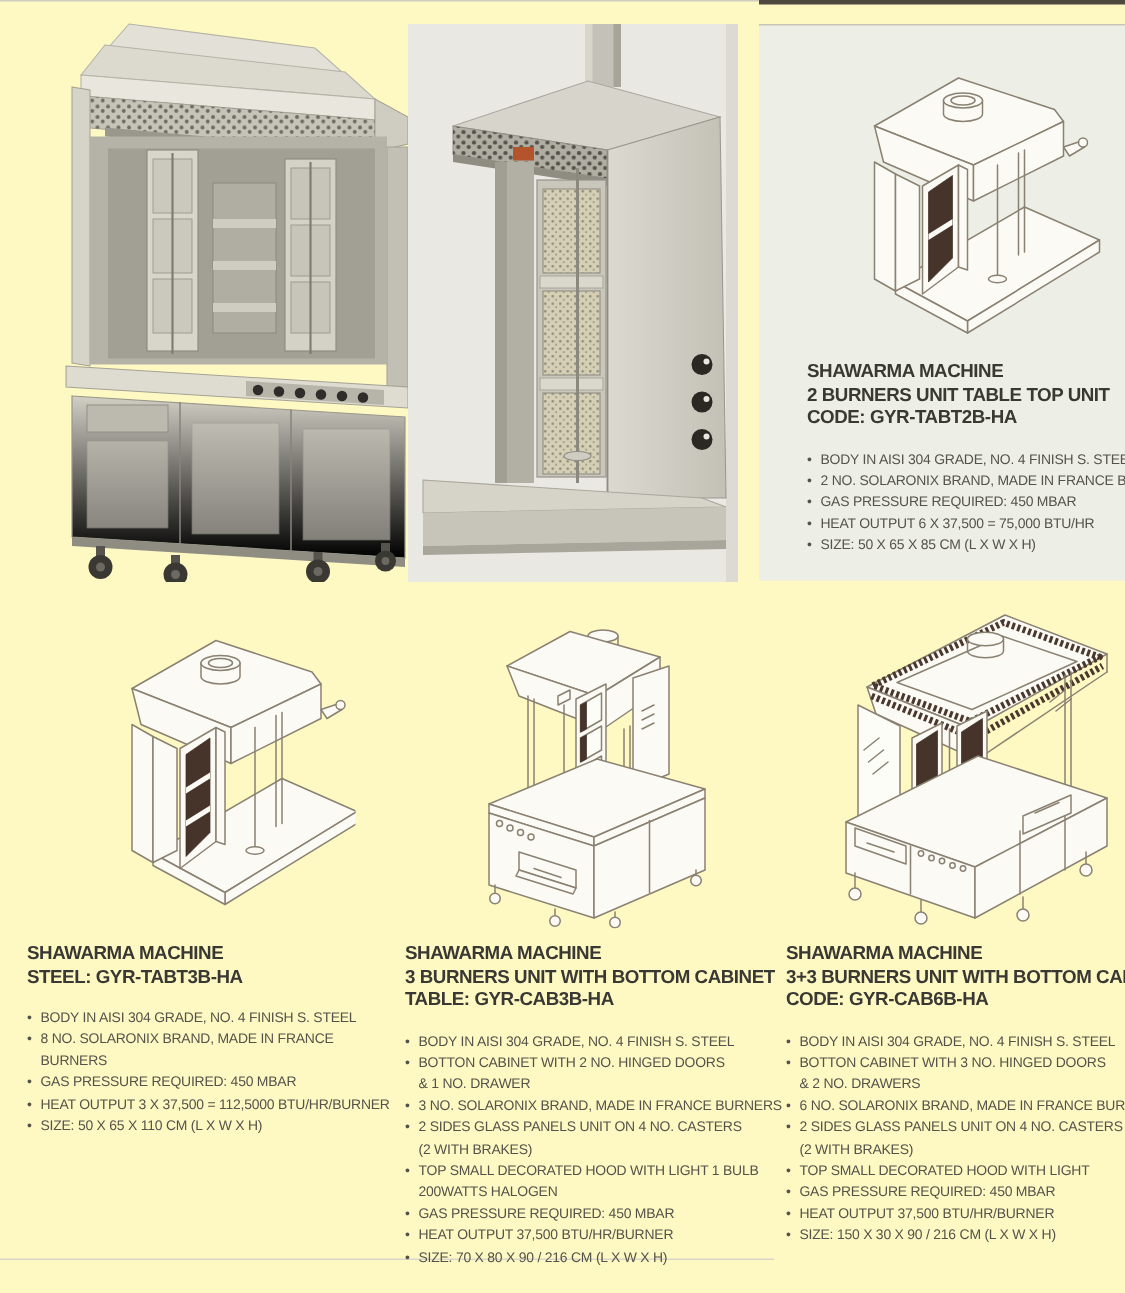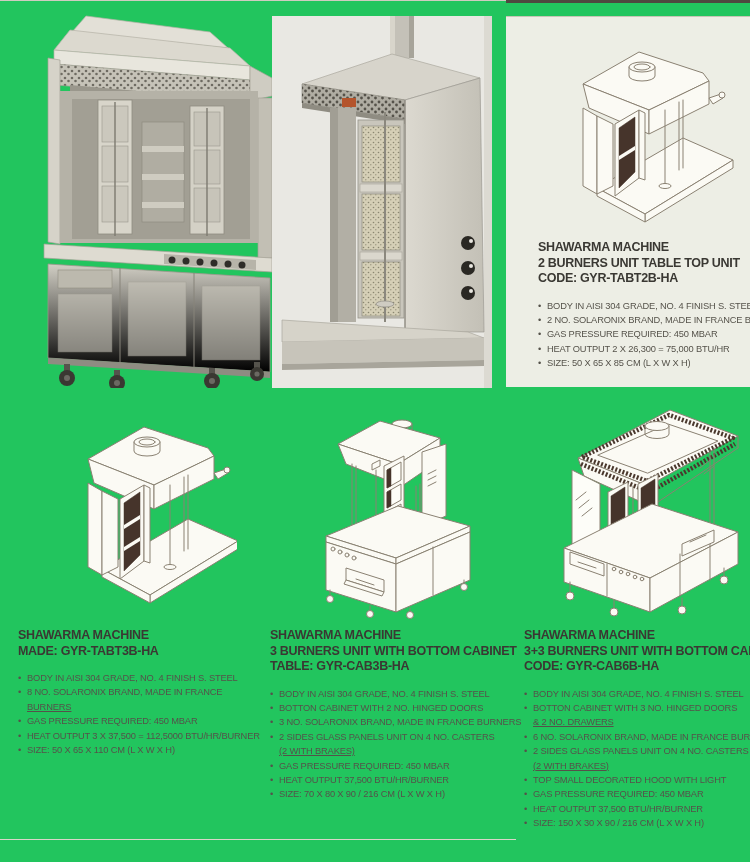--- a/index.html
+++ b/index.html
@@ -1,35 +1,35 @@
 <!DOCTYPE html>
 <html><head>
 <meta charset="utf-8">
 <style>
   html,body{margin:0;padding:0;background:#e9e7df;}
   .page{
     position:relative;width:750px;height:862px;margin:0 auto;
-    background:#22c55e;overflow:hidden;
+    background:#fef9c3;overflow:hidden;
     font-family:"Liberation Sans","DejaVu Sans",sans-serif;
   }
   .top-hairline{position:absolute;left:0;top:0;width:750px;height:1px;background:#cfccc0;}
   .top-dark-line{position:absolute;left:506px;top:0;width:244px;height:3px;background:#4e483f;}
   .right-panel{position:absolute;left:506px;top:16px;width:244px;height:370px;background:#edeee5;border-top:1px solid #c8c5b6;}
   .bottom-rule{position:absolute;left:0;top:839px;width:516px;height:1px;background:#d9d6c9;}
   .photo-mid-backdrop{position:absolute;left:272px;top:16px;width:220px;height:372px;background:#e9e8e3;}
   .abs{position:absolute;}
   .info{position:absolute;}
   .info .title,.info .subtitle,.info .code{
     font-size:12.5px;font-weight:bold;line-height:15.5px;color:#3a3833;
     letter-spacing:-0.3px;white-space:nowrap;
   }
   .specs{margin-top:12px;}
   .spec-line{font-size:9.3px;line-height:14.4px;color:#55524a;letter-spacing:-0.15px;white-space:nowrap;}
   .spec-line .bullet{display:inline-block;width:9px;color:#55524a;}
-  .spec-line.cont{padding-left:9px;text-decoration:underline;}
+  .spec-line.cont{padding-left:9px;}
   svg .ln{fill:none;stroke:#8a8172;stroke-width:1;stroke-linejoin:round;stroke-linecap:round;}
   svg .face{fill:#fbfaf4;stroke:#8a8172;stroke-width:1;stroke-linejoin:round;}
   svg .glass{fill:#fdfdf8;stroke:#8a8172;stroke-width:1;stroke-linejoin:round;}
   svg .dk{fill:#46342b;stroke:#46342b;stroke-width:0.5;}
   svg .bar{fill:#fbfaf4;stroke:none;}
   svg .bead{fill:none;stroke:#4a382d;stroke-width:4.5;stroke-dasharray:2 1.8;stroke-linejoin:round;}
 </style>
 </head>
 <body>
 
@@ -406,31 +406,31 @@
         <div>
           <div class="spec-line"><span class="bullet">•</span><span>BODY IN AISI 304 GRADE, NO. 4 FINISH S. STEEL</span></div>
         </div>
         <div>
           <div class="spec-line"><span class="bullet">•</span><span>2 NO. SOLARONIX BRAND, MADE IN FRANCE BURNERS</span></div>
         </div>
         <div>
           <div class="spec-line"><span class="bullet">•</span><span>GAS PRESSURE REQUIRED: 450 MBAR</span></div>
         </div>
         <div>
-          <div class="spec-line"><span class="bullet">•</span><span>HEAT OUTPUT 2 X 26,300 = 75,000 BTU/HR</span></div>
+          <div class="spec-line"><span class="bullet">•</span><span>HEAT OUTPUT 6 X 37,500 = 75,000 BTU/HR</span></div>
         </div>
         <div>
           <div class="spec-line"><span class="bullet">•</span><span>SIZE: 50 X 65 X 85 CM (L X W X H)</span></div>
         </div>
       </div>
   </div>
 
   <div class="info" style="left:18px;top:628px;width:240px;">
     <div class="title">SHAWARMA MACHINE</div>
-    <div class="code">MADE: GYR-TABT3B-HA</div>
+    <div class="code">STEEL: GYR-TABT3B-HA</div>
     <div class="specs">
         <div>
           <div class="spec-line"><span class="bullet">•</span><span>BODY IN AISI 304 GRADE, NO. 4 FINISH S. STEEL</span></div>
         </div>
         <div>
           <div class="spec-line"><span class="bullet">•</span><span>8 NO. SOLARONIX BRAND, MADE IN FRANCE</span></div>
           <div class="spec-line cont"><span>BURNERS</span></div>
         </div>
         <div>
           <div class="spec-line"><span class="bullet">•</span><span>GAS PRESSURE REQUIRED: 450 MBAR</span></div>
@@ -447,27 +447,32 @@
   <div class="info" style="left:270px;top:628px;width:245px;">
     <div class="title">SHAWARMA MACHINE</div>
     <div class="subtitle">3 BURNERS UNIT WITH BOTTOM CABINET</div>
     <div class="code">TABLE: GYR-CAB3B-HA</div>
     <div class="specs">
         <div>
           <div class="spec-line"><span class="bullet">•</span><span>BODY IN AISI 304 GRADE, NO. 4 FINISH S. STEEL</span></div>
         </div>
         <div>
           <div class="spec-line"><span class="bullet">•</span><span>BOTTON CABINET WITH 2 NO. HINGED DOORS</span></div>
+          <div class="spec-line cont"><span>&amp; 1 NO. DRAWER</span></div>
         </div>
         <div>
           <div class="spec-line"><span class="bullet">•</span><span>3 NO. SOLARONIX BRAND, MADE IN FRANCE BURNERS</span></div>
         </div>
         <div>
           <div class="spec-line"><span class="bullet">•</span><span>2 SIDES GLASS PANELS UNIT ON 4 NO. CASTERS</span></div>
           <div class="spec-line cont"><span>(2 WITH BRAKES)</span></div>
+        </div>
+        <div>
+          <div class="spec-line"><span class="bullet">•</span><span>TOP SMALL DECORATED HOOD WITH LIGHT 1 BULB</span></div>
+          <div class="spec-line cont"><span>200WATTS HALOGEN</span></div>
         </div>
         <div>
           <div class="spec-line"><span class="bullet">•</span><span>GAS PRESSURE REQUIRED: 450 MBAR</span></div>
         </div>
         <div>
           <div class="spec-line"><span class="bullet">•</span><span>HEAT OUTPUT 37,500 BTU/HR/BURNER</span></div>
         </div>
         <div>
           <div class="spec-line"><span class="bullet">•</span><span>SIZE: 70 X 80 X 90 / 216 CM (L X W X H)</span></div>
         </div>

